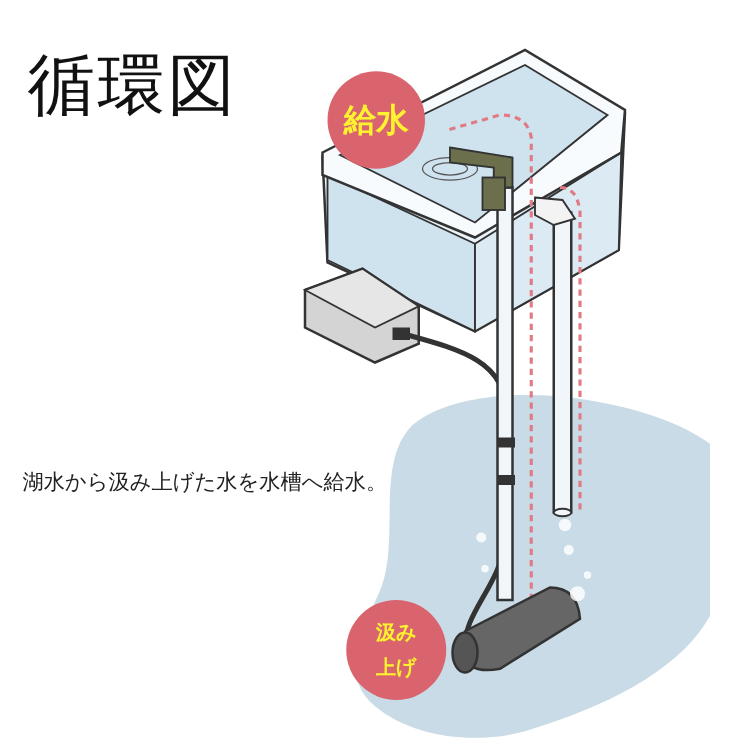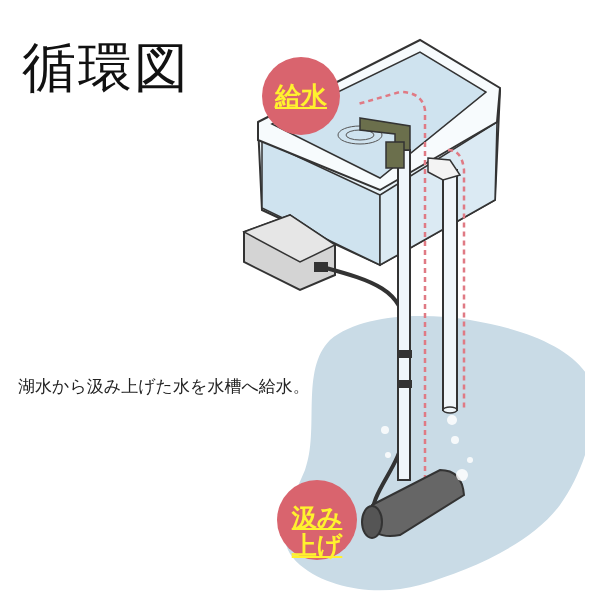--- a/index.html
+++ b/index.html
@@ -1,28 +1,28 @@
 <!DOCTYPE html>
 <html><head>
 <meta charset="utf-8">
 <style>
   html, body { margin:0; padding:0; background:#ffffff; }
   #stage { position:relative; width:568px; height:600px; overflow:hidden; background:#ffffff;
-           font-family:"DejaVu Sans","Liberation Sans",sans-serif;padding-left:17px; }
+           font-family:"DejaVu Sans","Liberation Sans",sans-serif; }
   .title { position:absolute; left:22px; top:38px; font-size:54px; line-height:60px; color:#111;
            letter-spacing:2px; font-weight:normal; }
   .desc { position:absolute; left:18px; top:372px; font-size:17px; line-height:29px; color:#222; width:320px; }
   .desc div { white-space:nowrap; }
   .badge { position:absolute; border-radius:50%; background:#d9646e; color:#fff22e;
            display:flex; align-items:center; justify-content:center; flex-direction:column;
-           font-weight:bold; text-align:center;text-decoration:underline; }
+           font-weight:bold; text-align:center; }
   .badge span { display:block; }
   #badge-supply { left:262px; top:57px; width:78px; height:78px; font-size:26px; }
   #badge-drain { left:474px; top:373px; width:86px; height:86px; font-size:28px; }
-  #badge-pump { left:277px; top:480px; width:80px; height:80px; font-size:25px; line-height:28px;justify-content:flex-end; }
+  #badge-pump { left:277px; top:480px; width:80px; height:80px; font-size:16px; line-height:28px; }
   svg { position:absolute; left:0; top:0; }
 </style>
 </head>
 <body>
 
 <div id="stage">
 
   <svg width="600" height="600" viewBox="0 0 600 600">
 
     <path d="M330 340 C360 315 420 312 470 320 C530 330 575 350 590 380 C600 420 585 470 560 505 C530 545 470 570 420 585 C380 596 330 590 300 565 C270 540 290 505 305 470 C320 430 300 370 330 340 Z" fill="#c9dbe6"></path>

